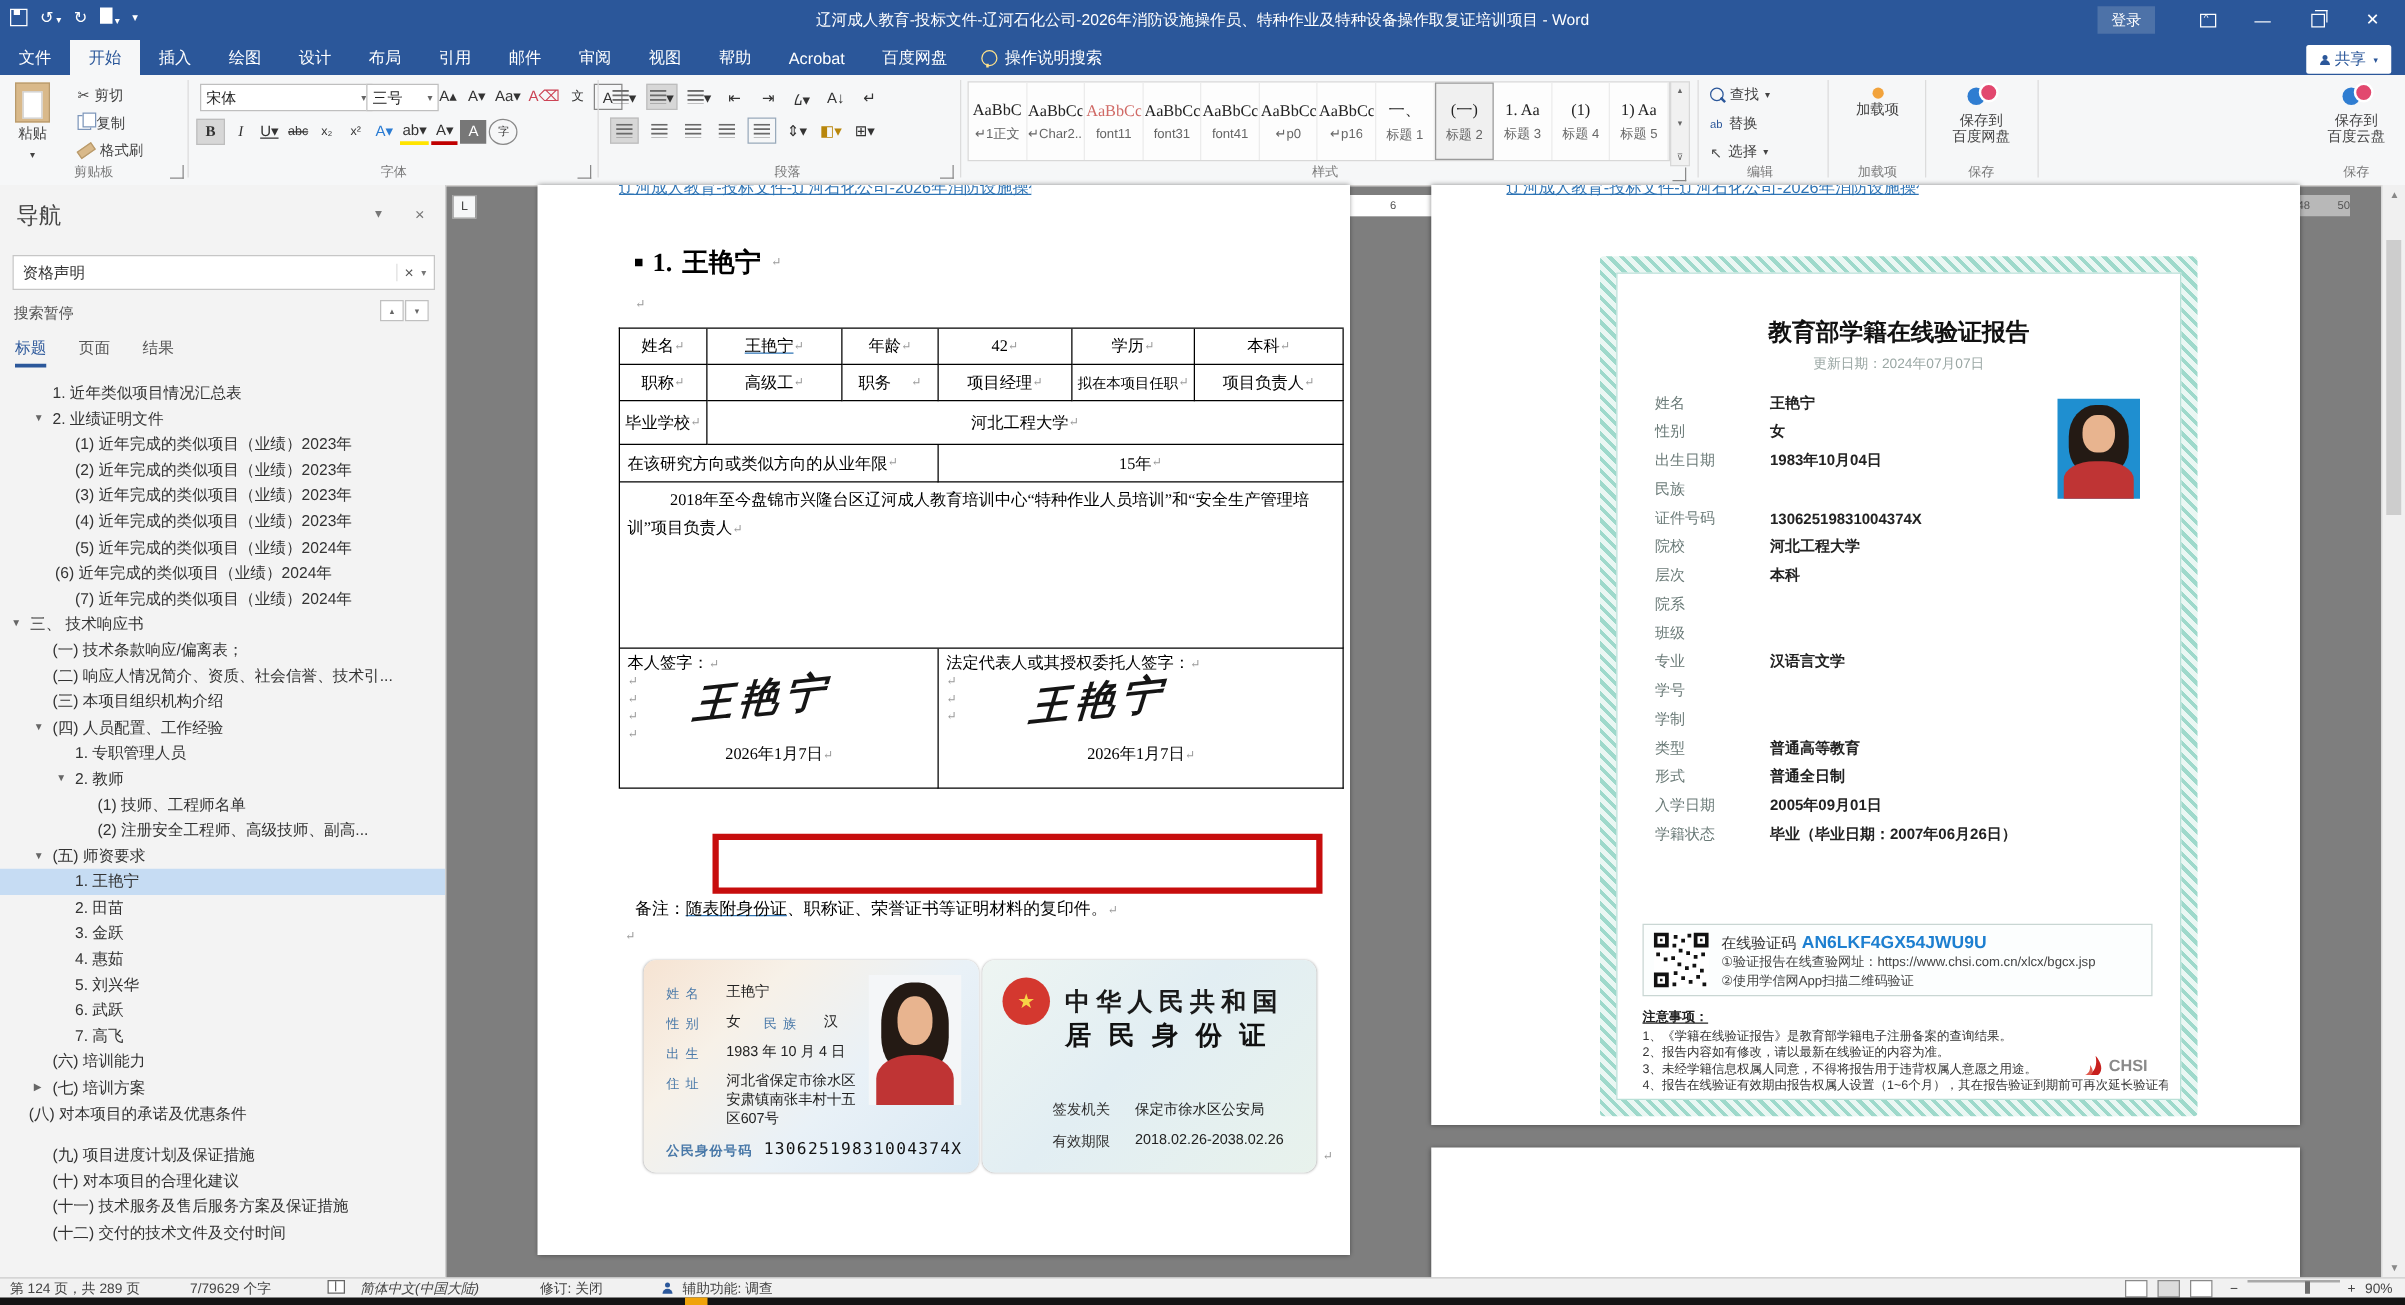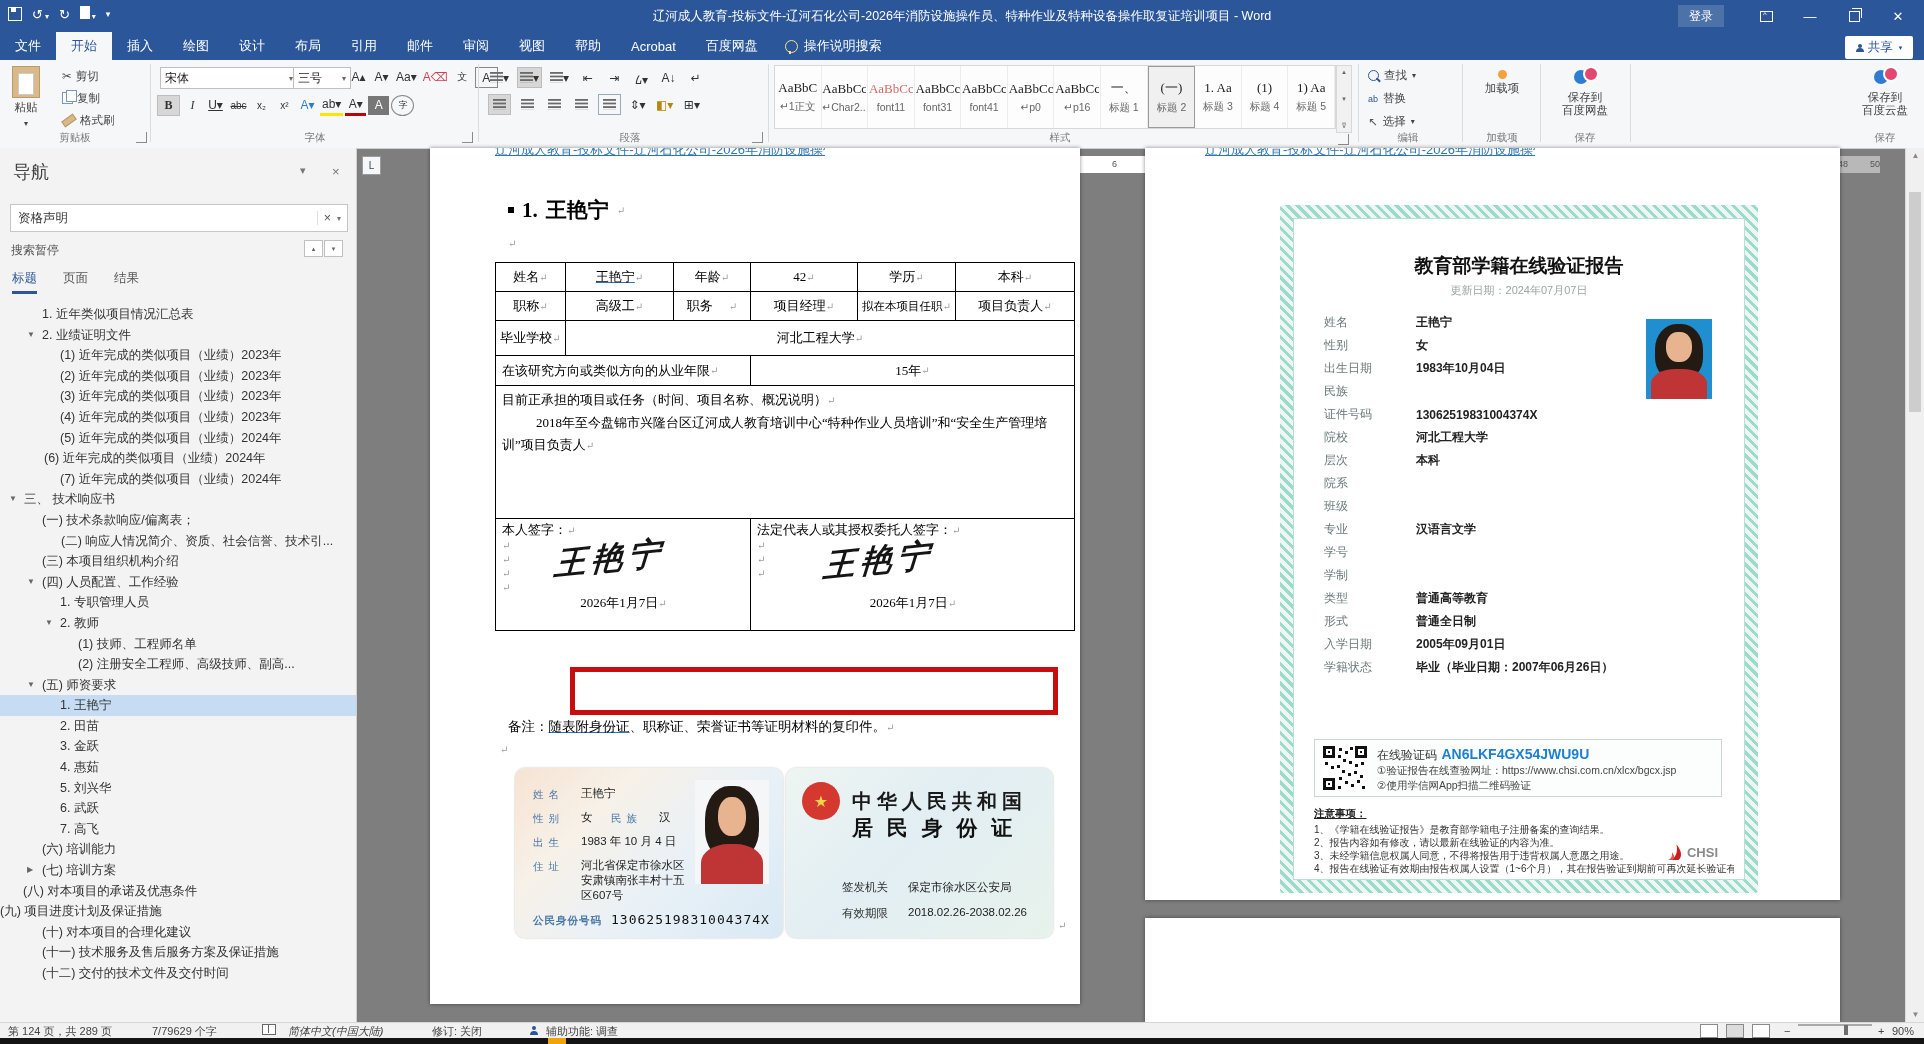--- a/index.html
+++ b/index.html
@@ -458,39 +458,39 @@
         <div class="nav-item" style="padding-left: 42px;"><span class="tri" style="left: 27px;">▼</span><span>2. 业绩证明文件</span></div>
         <div class="nav-item" style="padding-left: 60px;"><span>(1) 近年完成的类似项目（业绩）2023年</span></div>
         <div class="nav-item" style="padding-left: 60px;"><span>(2) 近年完成的类似项目（业绩）2023年</span></div>
         <div class="nav-item" style="padding-left: 60px;"><span>(3) 近年完成的类似项目（业绩）2023年</span></div>
         <div class="nav-item" style="padding-left: 60px;"><span>(4) 近年完成的类似项目（业绩）2023年</span></div>
         <div class="nav-item" style="padding-left: 60px;"><span>(5) 近年完成的类似项目（业绩）2024年</span></div>
         <div class="nav-item" style="padding-left: 44px;"><span>(6) 近年完成的类似项目（业绩）2024年</span></div>
         <div class="nav-item" style="padding-left: 60px;"><span>(7) 近年完成的类似项目（业绩）2024年</span></div>
         <div class="nav-item" style="padding-left: 24px;"><span class="tri" style="left: 9px;">▼</span><span>三、 技术响应书</span></div>
         <div class="nav-item" style="padding-left: 42px;"><span>(一) 技术条款响应/偏离表；</span></div>
-        <div class="nav-item" style="padding-left: 42px; margin-left: 19px;"><span>(二) 响应人情况简介、资质、社会信誉、技术引...</span></div>
+        <div class="nav-item" style="padding-left: 42px;"><span>(二) 响应人情况简介、资质、社会信誉、技术引...</span></div>
         <div class="nav-item" style="padding-left: 42px;"><span>(三) 本项目组织机构介绍</span></div>
         <div class="nav-item" style="padding-left: 42px;"><span class="tri" style="left: 27px;">▼</span><span>(四) 人员配置、工作经验</span></div>
         <div class="nav-item" style="padding-left: 60px;"><span>1. 专职管理人员</span></div>
         <div class="nav-item" style="padding-left: 60px;"><span class="tri" style="left: 45px;">▼</span><span>2. 教师</span></div>
         <div class="nav-item" style="padding-left: 78px;"><span>(1) 技师、工程师名单</span></div>
         <div class="nav-item" style="padding-left: 78px;"><span>(2) 注册安全工程师、高级技师、副高...</span></div>
         <div class="nav-item" style="padding-left: 42px;"><span class="tri" style="left: 27px;">▼</span><span>(五) 师资要求</span></div>
         <div class="nav-item sel" style="padding-left: 60px;"><span>1. 王艳宁</span></div>
         <div class="nav-item" style="padding-left: 60px;"><span>2. 田苗</span></div>
         <div class="nav-item" style="padding-left: 60px;"><span>3. 金跃</span></div>
         <div class="nav-item" style="padding-left: 60px;"><span>4. 惠茹</span></div>
         <div class="nav-item" style="padding-left: 60px;"><span>5. 刘兴华</span></div>
         <div class="nav-item" style="padding-left: 60px;"><span>6. 武跃</span></div>
         <div class="nav-item" style="padding-left: 60px;"><span>7. 高飞</span></div>
         <div class="nav-item" style="padding-left: 42px;"><span>(六) 培训能力</span></div>
         <div class="nav-item" style="padding-left: 42px;"><span class="tri" style="left: 27px;">▶</span><span>(七) 培训方案</span></div>
         <div class="nav-item" style="padding-left: 23px;"><span>(八) 对本项目的承诺及优惠条件</span></div>
-        <div class="nav-item" style=""><span>(九) 项目进度计划及保证措施</span></div>
+        <div class="nav-item" style="padding-left: 42px; margin-top: 13px;"><span>(九) 项目进度计划及保证措施</span></div>
         <div class="nav-item" style="padding-left: 42px;"><span>(十) 对本项目的合理化建议</span></div>
         <div class="nav-item" style="padding-left: 42px;"><span>(十一) 技术服务及售后服务方案及保证措施</span></div>
         <div class="nav-item" style="padding-left: 42px;"><span>(十二) 交付的技术文件及交付时间</span></div>
       </div>
   </div>
 
   <div class="abs page" style="left:430px;top:148px;width:650px;height:856px;"></div>
 
   <div class="abs page" style="left:1145px;top:148px;width:695px;height:752px;"></div>
 
@@ -580,21 +580,20 @@
           <span class="pilcrow">↵</span>
         </div>
       <div class="cell" style="width:324px;">
           <span>15年</span>
           <span class="pilcrow">↵</span>
         </div>
     </div>
     <div class="trow" style="height:133px;">
       <div class="cell left" style="width:579px;align-items:flex-start;padding-top:3px;">
         <div style="line-height:22px;">
-          <div><span>目前正承担的项目或任务（时间、项目名称、概况说明）</span><span class="pilcrow">↵</span></div>
           <div style="text-indent:34px;width:560px;"><span>2018年至今盘锦市兴隆台区辽河成人教育培训中心“特种作业人员培训”和“安全生产管理培训”项目负责人</span><span class="pilcrow">↵</span></div>
         </div>
       </div>
     </div>
     <div class="trow" style="height:112px;">
       <div class="cell left" style="width:255px;align-items:flex-start;padding-top:2px;position:relative;">
         <div>
           <span>本人签字：</span><span class="pilcrow">↵</span>
           <div class="pilcrow" style="line-height:14px;">↵<br>↵<br>↵<br>↵</div>
         </div>

